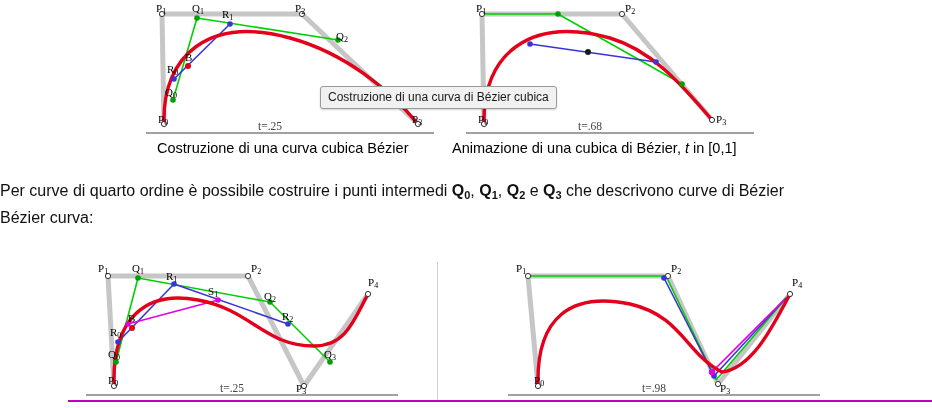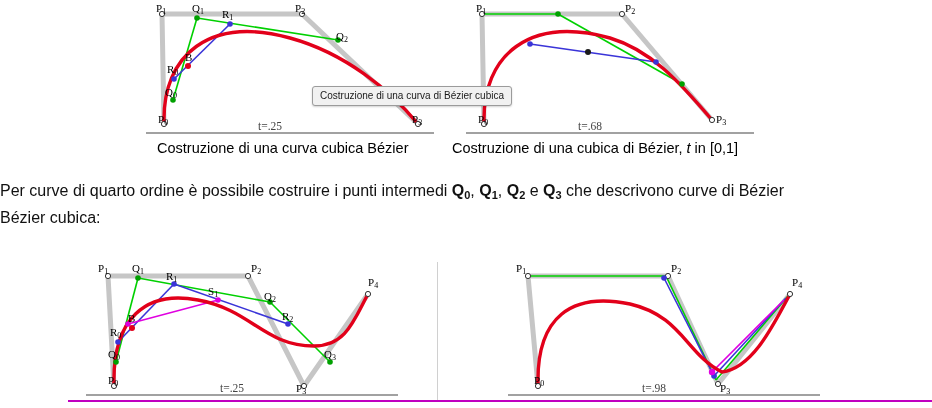--- a/index.html
+++ b/index.html
@@ -45,25 +45,26 @@
     position: absolute;
     white-space: nowrap;
   }
   .cap i { font-style: italic; }
 
   .tooltip {
     position: absolute;
     background: #f1f1f1;
     border: 1px solid #9b9b9b;
     border-radius: 3px;
-    font-size: 10px;
+    font-size: 12px;
     color: #1a1a1a;
     padding: 3px 7px 4px 7px;
     box-shadow: 0 1px 2px rgba(0,0,0,0.18);
     white-space: nowrap;
+    margin-left: 8px;
   }
 
   
   .para {
     position: absolute;
     left: 0px;
     top: 178px;
     width: 757px;
     font-size: 16px;
     line-height: 25px;
@@ -184,28 +185,28 @@
         </g>
         <text x="118" y="130" font-family="Liberation Serif, serif" font-size="11.5" fill="#444">t=.68</text>
       </svg>
     </div>
 
     <div class="tooltip" style="left:312px; top:86px;">Costruzione di una curva di Bézier cubica</div>
 
     <div class="caption-row" style="top:140px;">
       <span class="cap" style="left:145px;margin-left:12px;">Costruzione di una curva cubica Bézier</span>
       <span class="cap" style="left:452px;">
-        <span>Costruzione di una cubica di Bézier, </span><i>t</i><span> in [0,1]</span>
+        <span>Animazione di una cubica di Bézier, </span><i>t</i><span> in [0,1]</span>
       </span>
     </div>
   </div>
 
   <div class="para">
     <span class="ln">Per curve di quarto ordine è possibile costruire i punti intermedi <b>Q<sub>0</sub></b>, <b>Q<sub>1</sub></b>, <b>Q<sub>2</sub></b> e <b>Q<sub>3</sub></b> che descrivono curve di Bézier</span>
-    <span class="ln">Bézier cubica:</span>
+    <span class="ln">Bézier curva:</span>
   </div>
 
   <div class="figure-row fig-bottom" style="position:absolute; left:0; top:262px;">
 
     <div class="divider-v" style="left:437px; top:0; height:138px;"></div>
 
     <div class="panel" style="left:68px; top:0;">
       <svg width="340" height="138" viewBox="0 0 340 138">
         <g stroke="#c6c6c6" stroke-width="5" fill="none" stroke-linecap="round">
           <path d="M46,124 L40,14"></path>

